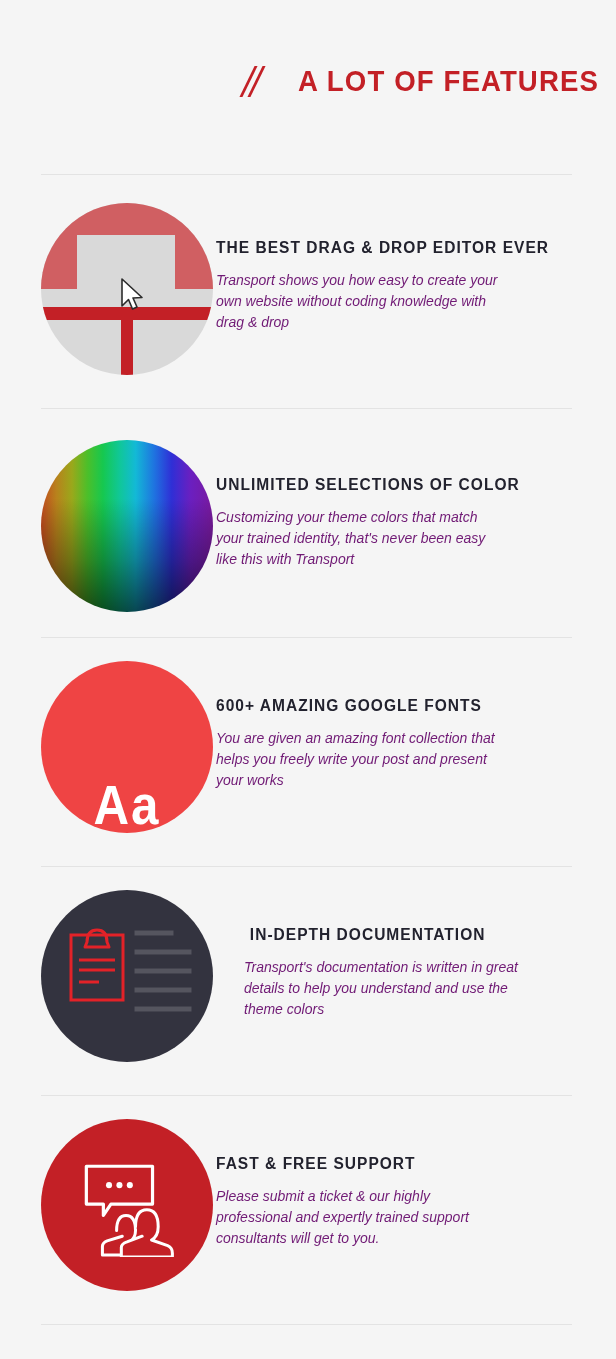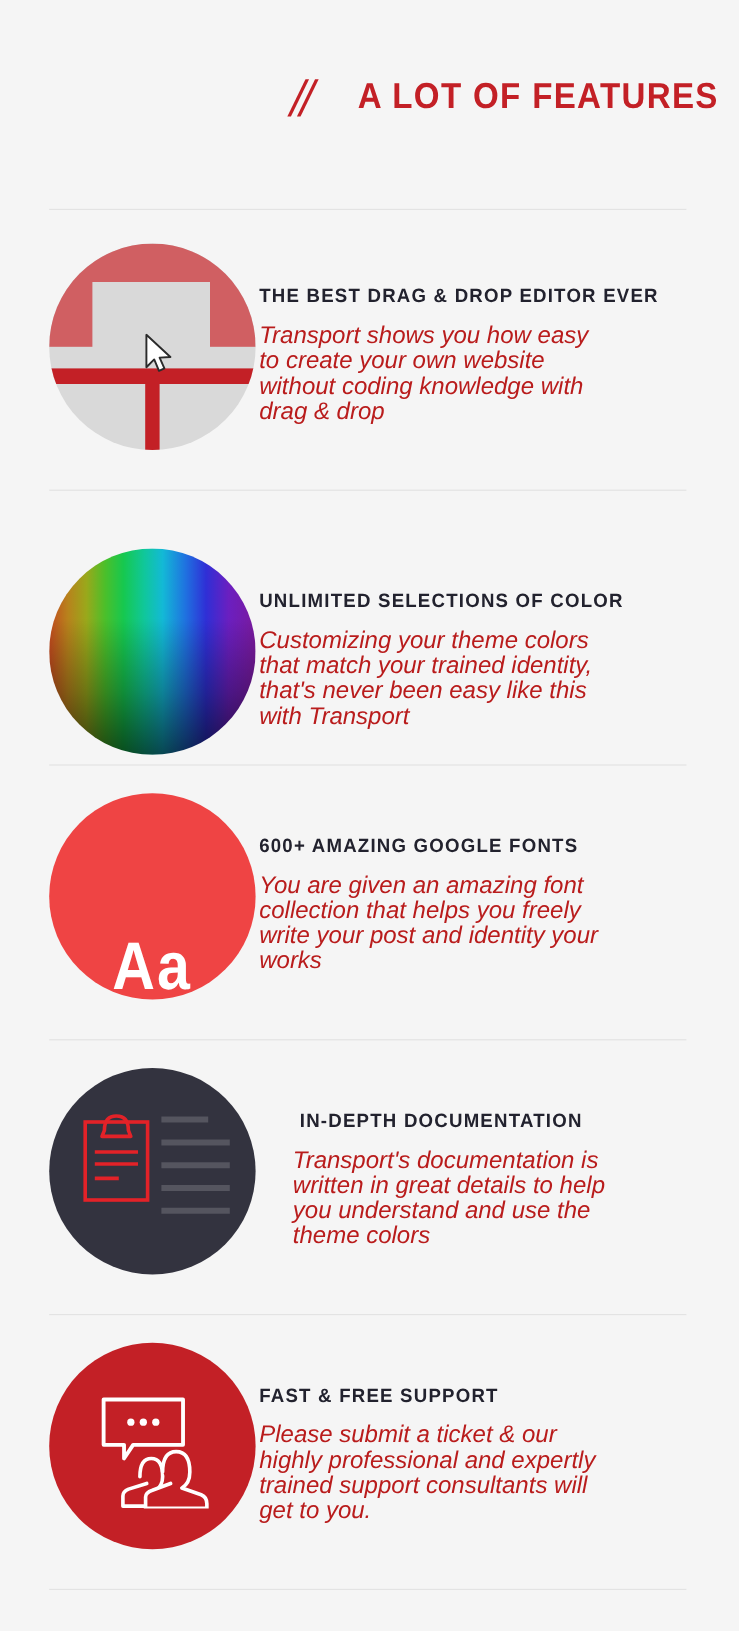--- a/index.html
+++ b/index.html
@@ -111,23 +111,23 @@
     text-transform: uppercase;
     margin-bottom: 13px;
     white-space: nowrap;
     transform: scaleX(0.97);
     transform-origin: left center;
   }
 
   .feature-desc {
     font-family: "Liberation Sans", sans-serif;
     font-style: italic;
-    font-size: 20px;
+    font-size: 14px;
     line-height: 21px;
-    color: #b91c1c;
+    color: #701a75;
     max-width: 292px;
   }
 
   
   .icon-dragdrop { background: #d9d9d9; }
   .icon-dragdrop .top-half {
     position: absolute;
     left: 0; top: 0;
     width: 100%; height: 50%;
     background: #d05f62;
@@ -242,39 +242,39 @@
           <path d="M2 1 L2 28 L8.5 21.5 L12.5 31 L17 29 L13 20 L22 19.5 Z" fill="#ffffff" stroke="#2b2b2b" stroke-width="1.6" stroke-linejoin="round"></path>
         </svg>
       </div>
     </div>
     <div class="feature-text">
       <div class="feature-title">The Best Drag &amp; Drop Editor Ever</div>
       <div class="feature-desc">Transport shows you how easy to create your own website without coding knowledge with drag &amp; drop</div>
     </div>
   </div>
 
-  <div class="feature" style="top:457px;">
+  <div class="feature" style="top:440px;">
     <div class="feature-icon-wrap">
       <div class="circle icon-colorwheel"></div>
     </div>
     <div class="feature-text">
       <div class="feature-title">Unlimited Selections Of Color</div>
       <div class="feature-desc">Customizing your theme colors that match your trained identity, that's never been easy like this with Transport</div>
     </div>
   </div>
 
   <div class="feature" style="top:661px;">
     <div class="feature-icon-wrap">
       <div class="circle icon-fonts">
         <span class="aa">Aa</span>
       </div>
     </div>
     <div class="feature-text">
       <div class="feature-title">600+ Amazing Google Fonts</div>
-      <div class="feature-desc">You are given an amazing font collection that helps you freely write your post and identity your works</div>
+      <div class="feature-desc">You are given an amazing font collection that helps you freely write your post and present your works</div>
     </div>
   </div>
 
   <div class="feature" style="top:890px;gap:28px;">
     <div class="feature-icon-wrap">
       <div class="circle icon-docs">
         <svg viewBox="0 0 172 172" width="172" height="172">
 
           <rect x="30" y="45" width="52" height="65" fill="none" stroke="#e32228" stroke-width="3"></rect>
 

